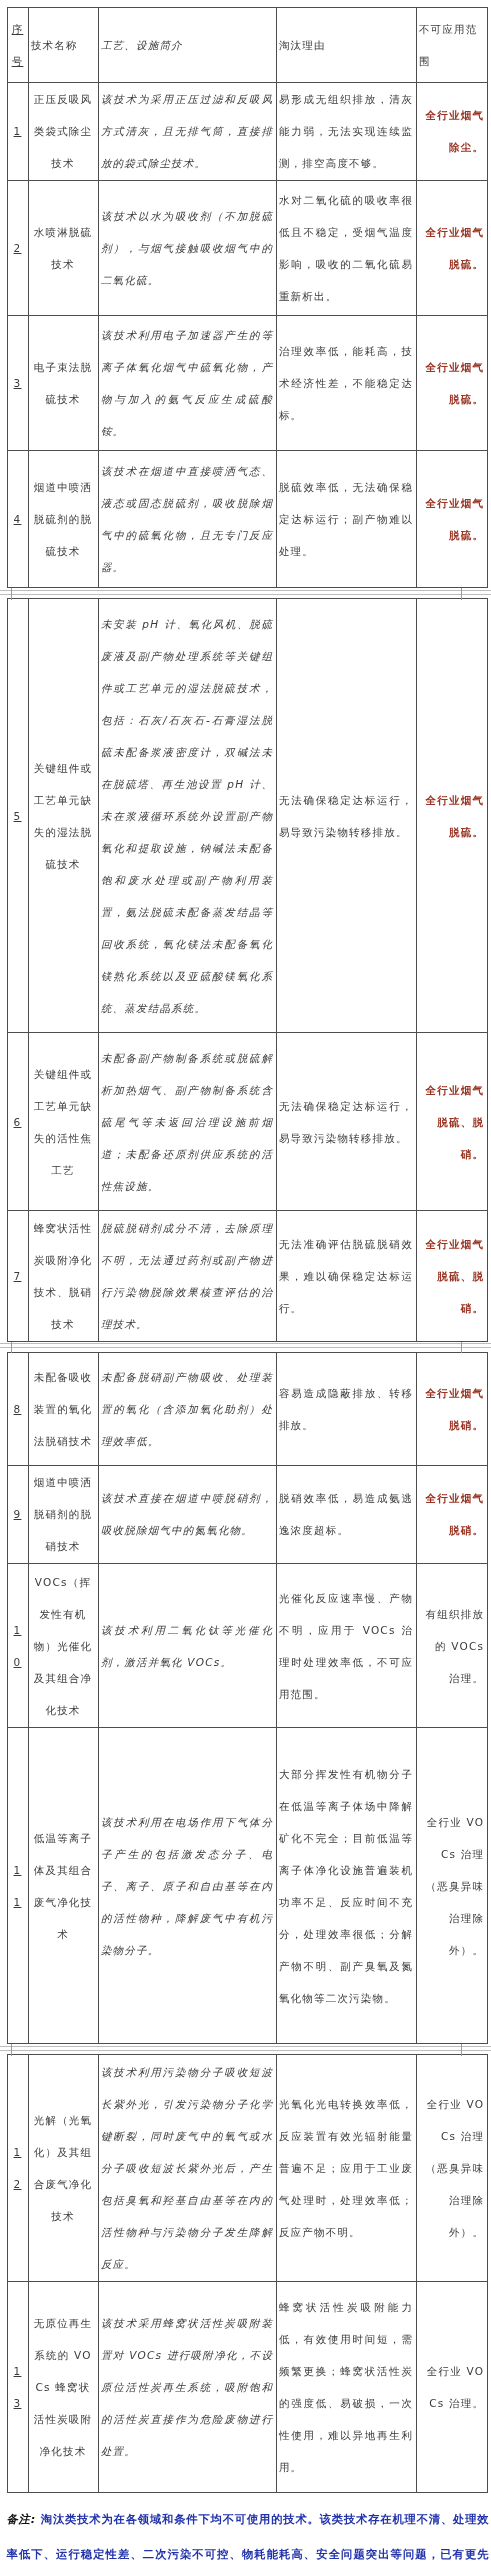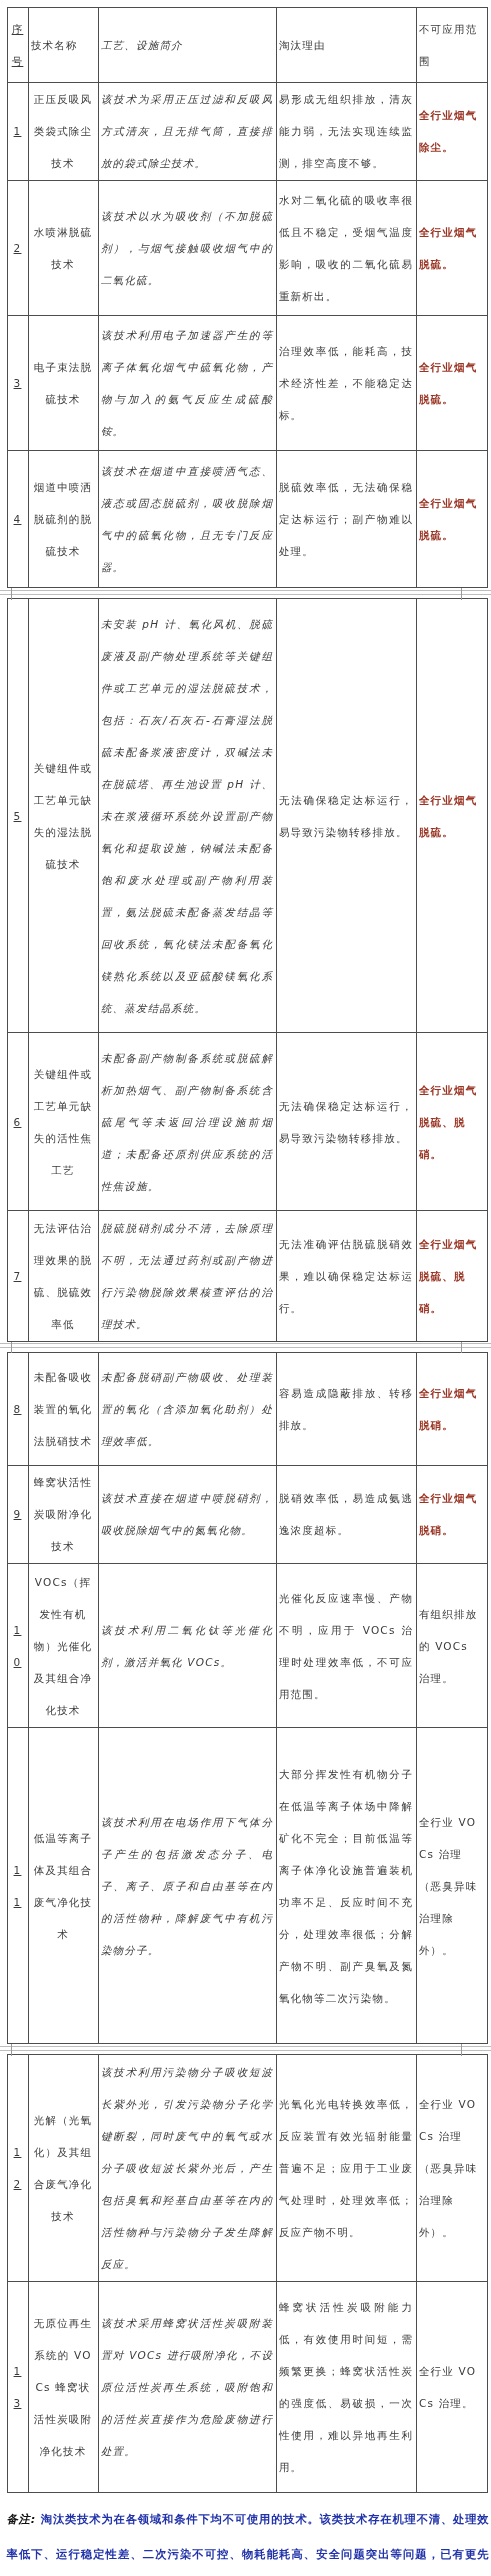--- a/index.html
+++ b/index.html
@@ -23,21 +23,21 @@
     line-height:32px;
     letter-spacing:1.2px;
     padding:0.8px 2.4px;
     word-break:break-all;
     overflow:hidden;
   }
   .c-num{width:21px;text-align:center;padding:0.8px 0.8px;text-decoration:underline;}
   .c-name{width:70px;text-align:center;}
   .c-desc{width:178px;text-align:justify;font-style:italic;}
   .c-reason{width:140px;text-align:justify;margin-left:24px;}
-  .c-scope{width:71px;text-align:left;}
+  .c-scope{width:71px;text-align:right;}
   th.c-name, th.c-desc, th.c-reason, th.c-scope{text-align:left;}
   .c-scope.red{
     color:var(--scope_red,#993322);
     font-weight:bold;
   }
   
   .page-break{
     position:relative;
     width:491px;
     margin:1.6px 0 3.2px -6.5px;
@@ -140,21 +140,21 @@
       </tr>
       <tr style="height:178px">
         <td class="c-num">6</td>
         <td class="c-name">关键组件或工艺单元缺失的活性焦工艺</td>
         <td class="c-desc">未配备副产物制备系统或脱硫解析加热烟气、副产物制备系统含硫尾气等未返回治理设施前烟道；未配备还原剂供应系统的活性焦设施。</td>
         <td class="c-reason">无法确保稳定达标运行，易导致污染物转移排放。</td>
         <td class="c-scope red">全行业烟气脱硫、脱硝。</td>
       </tr>
       <tr style="height:127px">
         <td class="c-num">7</td>
-        <td class="c-name">无法评估治理效果的脱硫、脱硫效率低</td>
+        <td class="c-name">蜂窝状活性炭吸附净化技术、脱硝技术</td>
         <td class="c-desc">脱硫脱硝剂成分不清，去除原理不明，无法通过药剂或副产物进行污染物脱除效果核查评估的治理技术。</td>
         <td class="c-reason">无法准确评估脱硫脱硝效果，难以确保稳定达标运行。</td>
         <td class="c-scope red">全行业烟气脱硫、脱硝。</td>
       </tr>
     </tbody>
   </table>
 
   <div class="page-break">
       <span class="tick left"></span>
       <span class="tick right"></span>
@@ -171,21 +171,21 @@
     <tbody>
       <tr style="height:113px">
         <td class="c-num">8</td>
         <td class="c-name">未配备吸收装置的氧化法脱硝技术</td>
         <td class="c-desc">未配备脱硝副产物吸收、处理装置的氧化（含添加氧化助剂）处理效率低。</td>
         <td class="c-reason">容易造成隐蔽排放、转移排放。</td>
         <td class="c-scope red">全行业烟气脱硝。</td>
       </tr>
       <tr style="height:92px">
         <td class="c-num">9</td>
-        <td class="c-name">蜂窝状活性炭吸附净化技术</td>
+        <td class="c-name">烟道中喷洒脱硝剂的脱硝技术</td>
         <td class="c-desc">该技术直接在烟道中喷脱硝剂，吸收脱除烟气中的氮氧化物。</td>
         <td class="c-reason">脱硝效率低，易造成氨逃逸浓度超标。</td>
         <td class="c-scope red">全行业烟气脱硝。</td>
       </tr>
       <tr style="height:164px">
         <td class="c-num">10</td>
         <td class="c-name">VOCs（挥发性有机物）光催化及其组合净化技术</td>
         <td class="c-desc">该技术利用二氧化钛等光催化剂，激活并氧化 VOCs。</td>
         <td class="c-reason">光催化反应速率慢、产物不明，应用于 VOCs 治理时处理效率低，不可应用范围。</td>
         <td class="c-scope">有组织排放的 VOCs 治理。</td>

